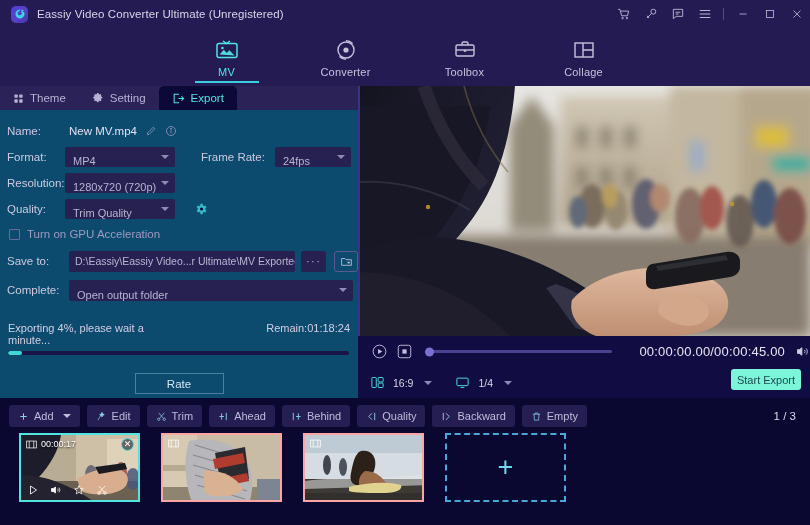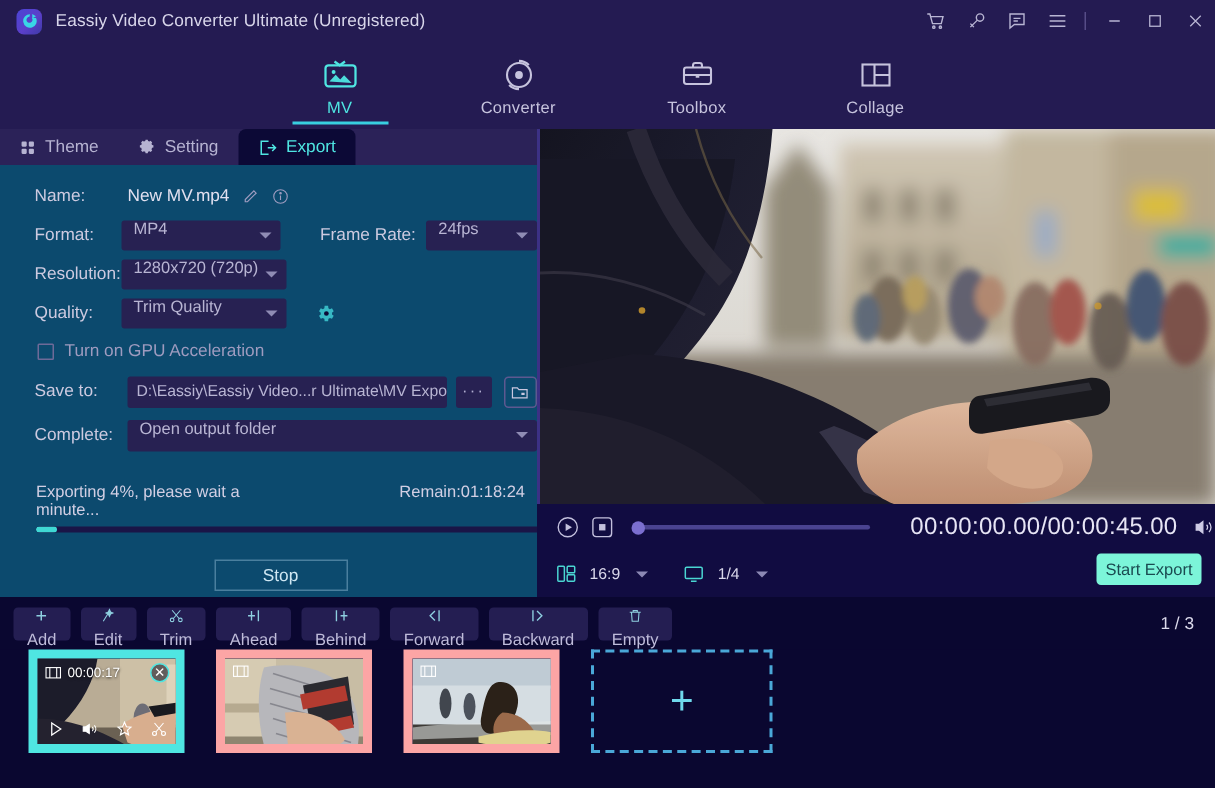--- a/index.html
+++ b/index.html
@@ -93,41 +93,41 @@
     padding: 0 13px;
     font-size: 11.5px; color: #b6b3d2;
   }
   .tab.active {
     background: #0c0936;
     color: #4fe6e2;
     border-top-left-radius: 5px; border-top-right-radius: 5px;
   }
   .tab .tico { display:flex; align-items:center; }
 
-  .form { padding: 8px 0 0 16px; }
+  .form { padding: 8px 0 0 0; }
   .row {
     display: flex; align-items: center;
     height: 26px; margin-bottom: 0px;
     padding-left: 7px;
   }
   .lbl {
     font-size: 11.5px; color: #cdcae0;
     width: 58px; flex: none;
   }
   .val-name {
     font-size: 11.5px; color: #e2e0f0; margin-left: 4px;
   }
   .icon-btn { margin-left: 8px; display: flex; align-items: center; color: #9f9cc0; }
 
   .select {
     position: relative;
     height: 20px;
     background: #272152;
     border-radius: 2px;
-    display: flex; align-items: flex-start;
+    display: flex; align-items: flex-end;
     padding: 0 18px 0 8px;
     font-size: 11px; color: #b8b5d3;
   }
   .select .caret {
     position: absolute; right: 6px; top: 50%; transform: translateY(-50%);
     width: 0; height: 0;
     border-left: 4px solid transparent; border-right: 4px solid transparent;
     border-top: 4.5px solid #8f8cb4;
   }
   .sel-format { width: 110px; }
@@ -217,21 +217,21 @@
   .seek {
     position: relative;
     width: 213px; height: 3px; background: #4a4390;
     border-radius: 2px; margin-left: 13px;
   }
   .seek-knob {
     position: absolute; left: -2px; top: 50%; transform: translateY(-50%);
     width: 9px; height: 9px; border-radius: 50%; background: #7b6fd0;
   }
   .timecode {
-    font-size: 16px; color: #e7e5f5; margin-left: 27px; letter-spacing: .2px;
+    font-size: 13px; color: #e7e5f5; margin-left: 27px; letter-spacing: .2px;
   }
   .volbtn { margin-left: 10px; display: flex; align-items: center; color: #cfcce6; }
 
   .prow2 { display: flex; align-items: center; height: 31px; padding-left: 12px; }
   .ratio-ico, .screen-ico { display: flex; align-items: center; color: #4ad6d2; }
   .small-txt { font-size: 10.5px; color: #d9d7ea; margin-left: 8px; }
   .dncaret {
     margin-left: 11px;
     width: 0; height: 0;
     border-left: 4px solid transparent; border-right: 4px solid transparent;
@@ -253,21 +253,21 @@
     width: 810px; height: 32px;
     background: #0a0730;
     display: flex; align-items: center;
     padding-left: 9px; gap: 7px;
   }
   .tbtn {
     height: 22px;
     background: #241e52; border-radius: 3px;
     display: flex; align-items: center; gap: 5px;
     padding: 0 9px;
-    font-size: 11px; color: #bfbcda; flex-direction: column;
+    font-size: 11px; color: #bfbcda;
   }
   .tbtn .ti { display: flex; align-items: center; color: #8ecfe0; }
   .tbtn .plus-caret {
     width: 0; height: 0; margin-left: 4px;
     border-left: 4px solid transparent; border-right: 4px solid transparent;
     border-top: 4.5px solid #bfbcda;
   }
   .pager {
     position: absolute; right: 14px; top: 50%; transform: translateY(-50%);
     font-size: 11.5px; color: #dcdaec;
@@ -276,22 +276,22 @@
   
   .strip {
     position: absolute; top: 433px; left: 0;
     width: 810px; height: 92px;
     background: #0a0730;
     display: flex; align-items: flex-start;
     padding-left: 19px; gap: 21px;
   }
   .thumb {
     position: relative;
-    width: 104px; height: 69px;
-    border: 6px solid #fca5a5;
+    width: 121px; height: 69px;
+    border: 2px solid #fca5a5;
     overflow: hidden;
     flex: none;
   }
   .thumb.sel { border-color: #4fe6e2; }
   .thumb svg { display: block; }
   .t-badge {
     position: absolute; top: 4px; left: 5px;
     display: flex; align-items: center; gap: 4px;
     font-size: 9px; color: #ffffff;
     text-shadow: 0 1px 2px rgba(0,0,0,.8);
@@ -541,21 +541,21 @@
       <div class="progress-area">
         <div class="prog-line">
           <div class="prog-text">Exporting 4%, please wait a minute...</div>
           <div class="prog-remain">Remain:01:18:24</div>
         </div>
         <div class="prog-track">
           <div class="prog-fill" id="prog-fill" style="width: 4%;"></div>
         </div>
         <div class="stop-wrap">
           <div class="stop-btn">
-            <span>Stop</span>
+            <span>Rate</span>
           </div>
         </div>
       </div>
 
     </div>
   </div>
 
   <div class="vdivider"></div>
 
   <div class="preview">
@@ -747,21 +747,21 @@
       </span>
       <span>Behind</span>
     </div>
 
     <div class="tbtn">
       <span class="ti">
         <svg width="11" height="11" viewBox="0 0 24 24" fill="none" stroke="currentColor" stroke-width="2">
             <path d="M13 5l-7 7 7 7M19 4v16"></path>
           </svg>
       </span>
-      <span>Forward</span>
+      <span>Quality</span>
     </div>
 
     <div class="tbtn">
       <span class="ti">
         <svg width="11" height="11" viewBox="0 0 24 24" fill="none" stroke="currentColor" stroke-width="2">
             <path d="M11 5l7 7-7 7M5 4v16"></path>
           </svg>
       </span>
       <span>Backward</span>
     </div>

